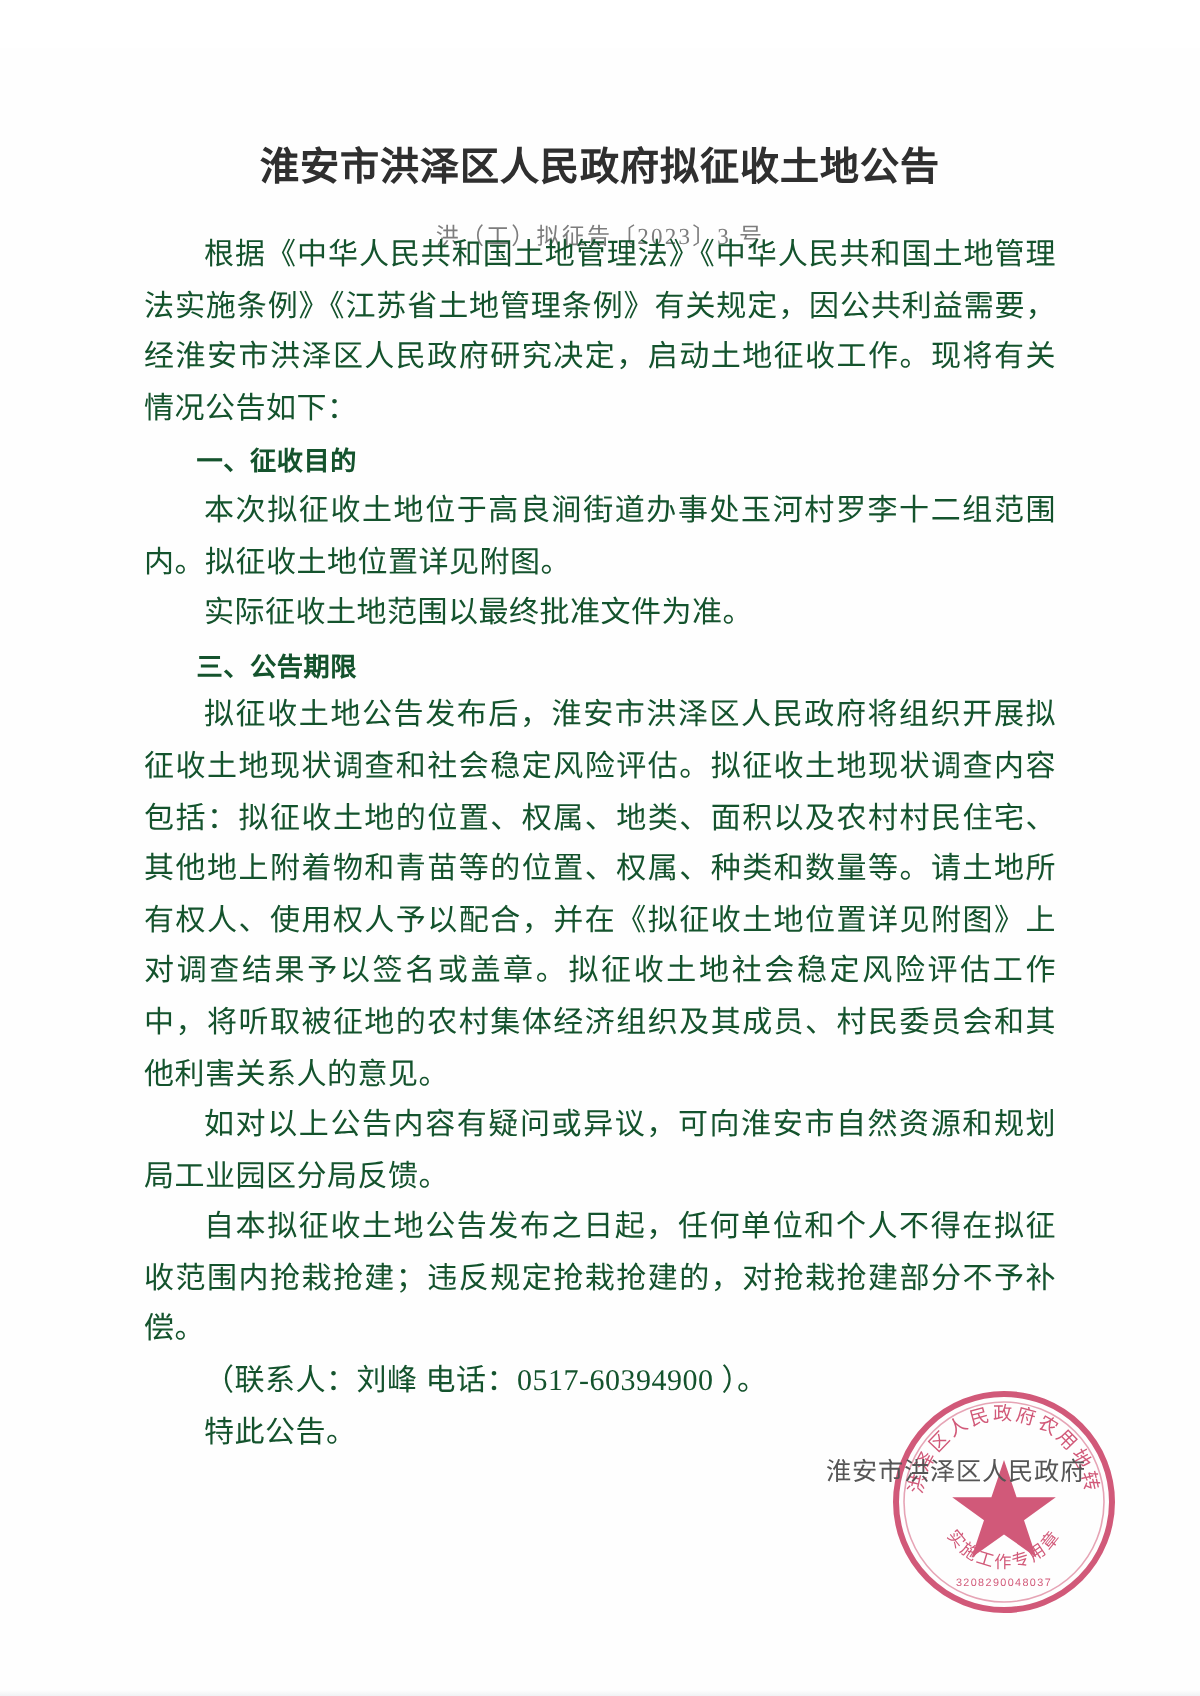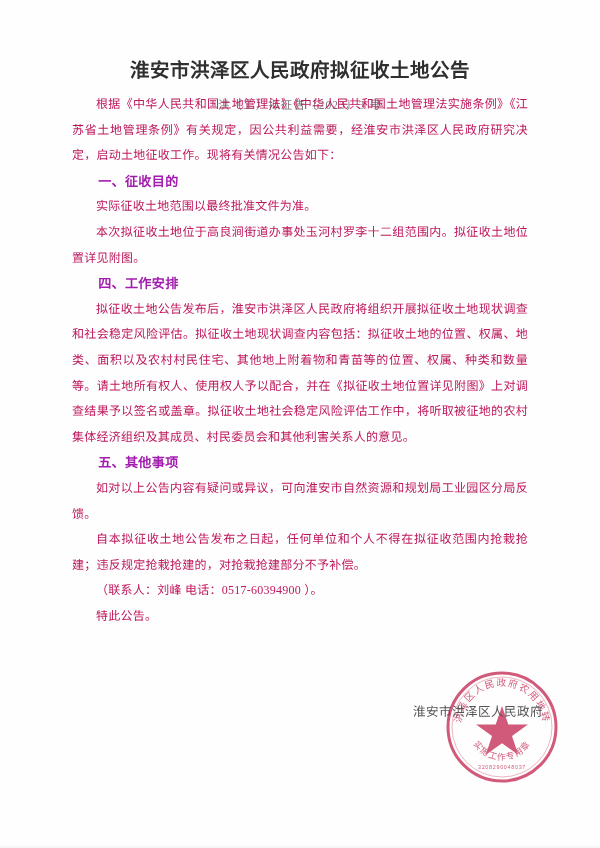--- a/index.html
+++ b/index.html
@@ -14,21 +14,22 @@
     overflow: hidden;
     font-family: "Liberation Serif", "DejaVu Serif", serif;
     color: #4a4a4a;
     -webkit-font-smoothing: antialiased;
   }
 
   .page {
     position: absolute;
     inset: 0;
     background: #fefefe;
-    padding: 16px;
+    padding: 5px;
+    margin-top: 24px;
   }
 
   
   .scan-edge {
     position: absolute;
     left: 0;
     right: 0;
     bottom: 0;
     height: 3px;
     background: linear-gradient(to bottom, rgba(250,250,251,0), rgba(238,240,243,0.9));
@@ -57,36 +58,36 @@
 
   .body-block {
     position: absolute;
     left: 72px;
     right: 72px;
     top: 92px;
   }
 
   p.para {
     margin: 0 0 0 0;
-    font-size: 12px;
+    font-size: 15px;
     line-height: 25.6px;
     text-align: justify;
     text-justify: inter-ideograph;
     text-indent: 2em;
-    color: #be185d;
+    color: #14532d;
     letter-spacing: 0.25px;
   }
 
   h2.section {
     margin: 0;
     font-size: 13.1px;
     line-height: 25.6px;
     font-weight: bold;
     text-indent: 2em;
-    color: #a21caf;
+    color: #14532d;
     letter-spacing: 0.3px;
   }
 
   p.tight {
     text-indent: 2em;
   }
 
   
   .sign-block {
     position: absolute;
@@ -125,28 +126,27 @@
   <h1 class="doc-title">淮安市洪泽区人民政府拟征收土地公告</h1>
 
   <div class="doc-subtitle">洪（工）拟征告〔2023〕3 号</div>
 
   <div class="body-block">
 
     <p class="para">根据《中华人民共和国土地管理法》《中华人民共和国土地管理法实施条例》《江苏省土地管理条例》有关规定，因公共利益需要，经淮安市洪泽区人民政府研究决定，启动土地征收工作。现将有关情况公告如下：</p>
 
     <h2 class="section">一、征收目的</h2>
 
+    <p class="para">本次拟征收土地位于高良涧街道办事处玉河村罗李十二组范围内。拟征收土地位置详见附图。</p>
     <p class="para">实际征收土地范围以最终批准文件为准。</p>
-    <p class="para">本次拟征收土地位于高良涧街道办事处玉河村罗李十二组范围内。拟征收土地位置详见附图。</p>
 
+    <h2 class="section">三、公告期限</h2>
 
-    <h2 class="section">四、工作安排</h2>
     <p class="para">拟征收土地公告发布后，淮安市洪泽区人民政府将组织开展拟征收土地现状调查和社会稳定风险评估。拟征收土地现状调查内容包括：拟征收土地的位置、权属、地类、面积以及农村村民住宅、其他地上附着物和青苗等的位置、权属、种类和数量等。请土地所有权人、使用权人予以配合，并在《拟征收土地位置详见附图》上对调查结果予以签名或盖章。拟征收土地社会稳定风险评估工作中，将听取被征地的农村集体经济组织及其成员、村民委员会和其他利害关系人的意见。</p>
 
-    <h2 class="section">五、其他事项</h2>
     <p class="para">如对以上公告内容有疑问或异议，可向淮安市自然资源和规划局工业园区分局反馈。</p>
     <p class="para">自本拟征收土地公告发布之日起，任何单位和个人不得在拟征收范围内抢栽抢建；违反规定抢栽抢建的，对抢栽抢建部分不予补偿。</p>
     <p class="para tight">（联系人：刘峰  电话：0517-60394900 ）。</p>
 
     <p class="para tight">特此公告。</p>
 
   </div>
 
   <div class="seal">
     <svg viewBox="0 0 118 118" width="118" height="118" aria-hidden="true">

